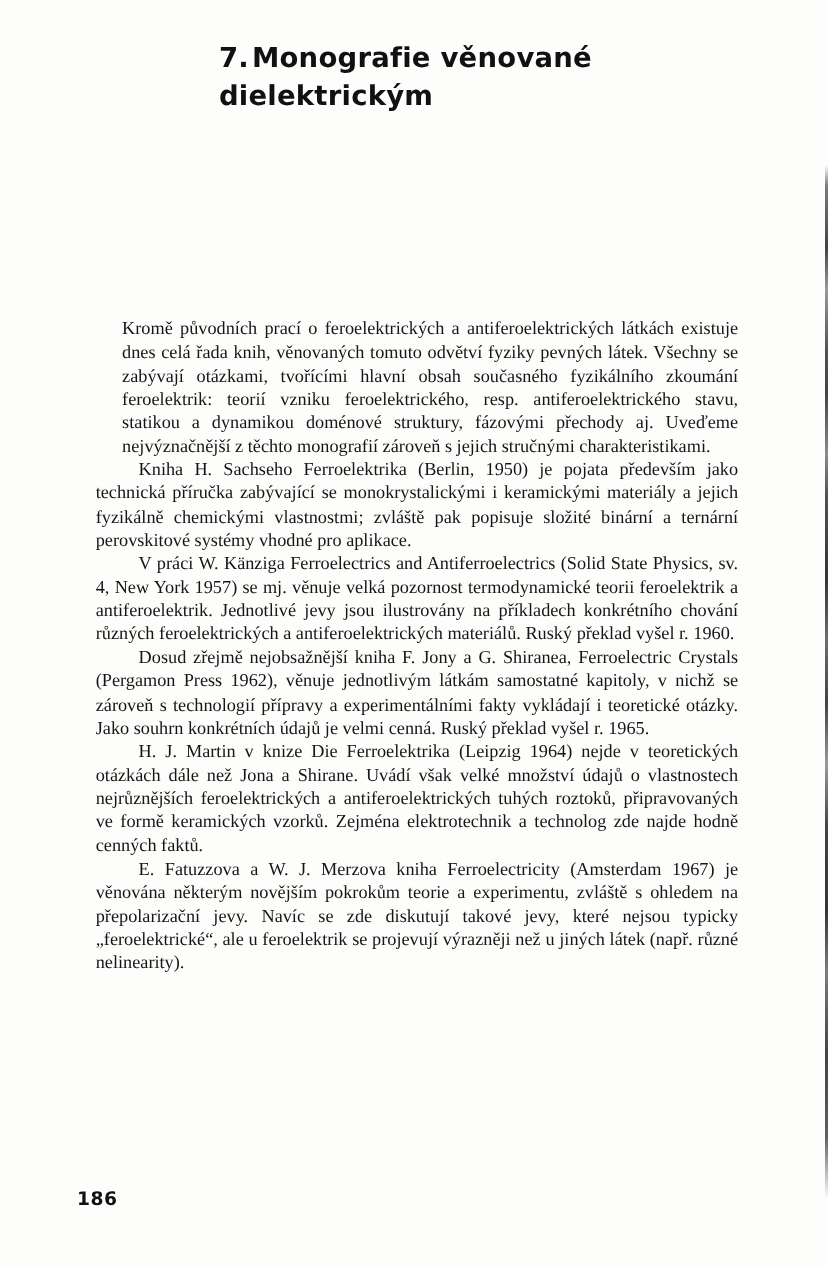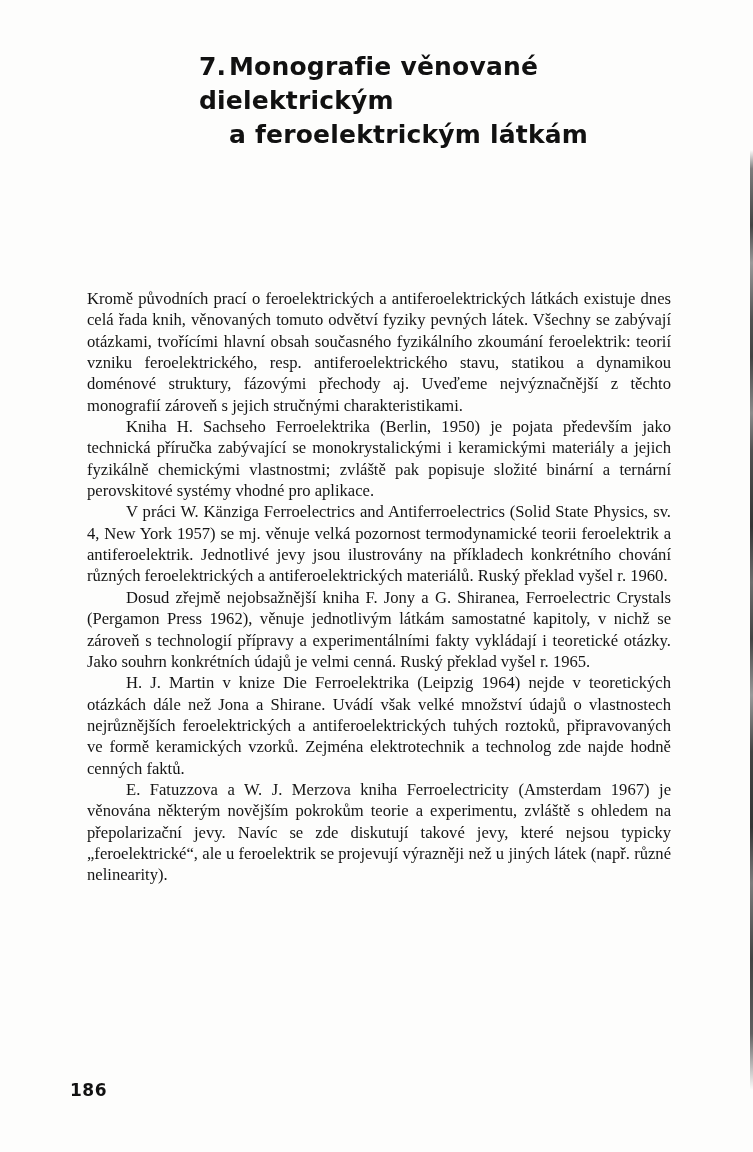--- a/index.html
+++ b/index.html
@@ -23,21 +23,21 @@
       height: 940px;
       background: linear-gradient(to bottom,
         #fdfdfc 0%, #666 2%, #222 8%, #888 12%, #333 18%, #222 22%,
         #777 28%, #333 32%, #111 40%, #555 46%, #222 52%, #888 58%,
         #222 64%, #111 72%, #666 78%, #222 86%, #444 94%, #fdfdfc 100%);
       opacity: 0.85;
     }
     .heading {
       position: absolute;
       left: 199px;
-      top: 50px;
+      top: 36px;
       width: 520px;
       font-family: "DejaVu Sans", sans-serif;
       font-weight: bold;
       font-size: 25px;
       line-height: 34px;
       color: #111;
       letter-spacing: 0.2px;
     }
     .heading .num {
       display: inline-block;
@@ -58,40 +58,40 @@
       color: #151515;
       text-align: justify;
     }
     .body-text p {
       margin: 0;
       text-indent: 39px;
       hyphens: manual;
     }
     .body-text p.first {
       text-indent: 0;
+      margin-left: 24px;
     }
     .page-number {
       position: absolute;
       left: 70px;
       top: 1080px;
       font-family: "DejaVu Sans", sans-serif;
       font-weight: bold;
       font-size: 17px;
       color: #111;
       letter-spacing: 0.5px;
     }
   </style>
 </head>
 <body>
 
 <div class="page-scan-edge"></div>
 
 <h1 class="heading" style="margin:0;">
   <span class="num">7.</span><span>Monografie věnované dielektrickým</span>
-  <span class="line2">a feroelektrickým látkám</span>
 </h1>
 
 <div class="body-text">
   <p class="first">Kromě původních prací o feroelektrických a antiferoelektrických látkách existuje dnes celá řada knih, věnovaných tomuto odvětví fyziky pevných látek. Všechny se zabývají otázkami, tvořícími hlavní obsah současného fyzikálního zkoumání feroelektrik: teorií vzniku feroelektrického, resp. antiferoelektrického stavu, statikou a dynamikou doménové struktury, fázovými přechody aj. Uveďeme nejvýznačnější z těchto monografií zároveň s jejich stručnými charakteristikami.</p>
   <p>Kniha H. Sachseho Ferroelektrika (Berlin, 1950) je pojata především jako technická příručka zabývající se monokrystalickými i keramickými materiály a jejich fyzikálně chemickými vlastnostmi; zvláště pak popisuje složité binární a ternární perovskitové systémy vhodné pro aplikace.</p>
   <p>V práci W. Känziga Ferroelectrics and Antiferroelectrics (Solid State Physics, sv. 4, New York 1957) se mj. věnuje velká pozornost termodynamické teorii feroelektrik a antiferoelektrik. Jednotlivé jevy jsou ilustrovány na příkladech konkrétního chování různých feroelektrických a antiferoelektrických materiálů. Ruský překlad vyšel r. 1960.</p>
   <p>Dosud zřejmě nejobsažnější kniha F. Jony a G. Shiranea, Ferroelectric Crystals (Pergamon Press 1962), věnuje jednotlivým látkám samostatné kapitoly, v nichž se zároveň s technologií přípravy a experimentálními fakty vykládají i teoretické otázky. Jako souhrn konkrétních údajů je velmi cenná. Ruský překlad vyšel r. 1965.</p>
   <p>H. J. Martin v knize Die Ferroelektrika (Leipzig 1964) nejde v teoretických otázkách dále než Jona a Shirane. Uvádí však velké množství údajů o vlastnostech nejrůznějších feroelektrických a antiferoelektrických tuhých roztoků, připravovaných ve formě keramických vzorků. Zejména elektrotechnik a technolog zde najde hodně cenných faktů.</p>
   <p>E. Fatuzzova a W. J. Merzova kniha Ferroelectricity (Amsterdam 1967) je věnována některým novějším pokrokům teorie a experimentu, zvláště s ohledem na přepolarizační jevy. Navíc se zde diskutují takové jevy, které nejsou typicky „feroelektrické“, ale u feroelektrik se projevují výrazněji než u jiných látek (např. různé nelinearity).</p>
 </div>

